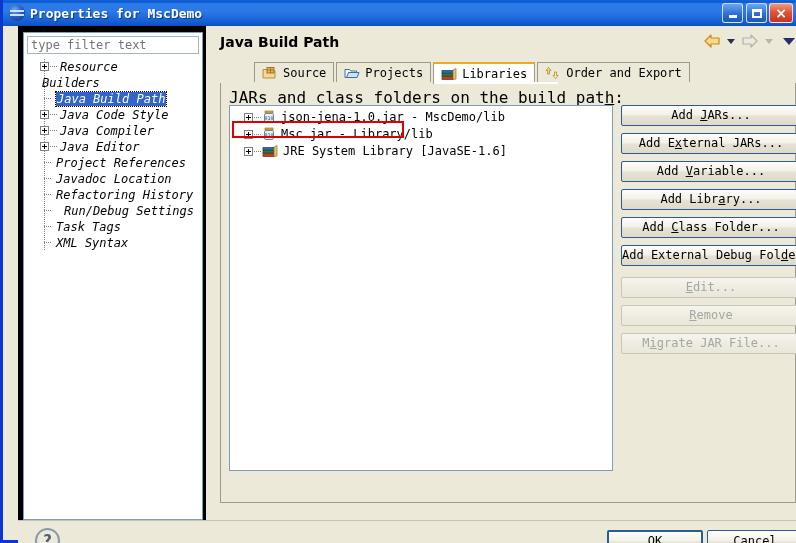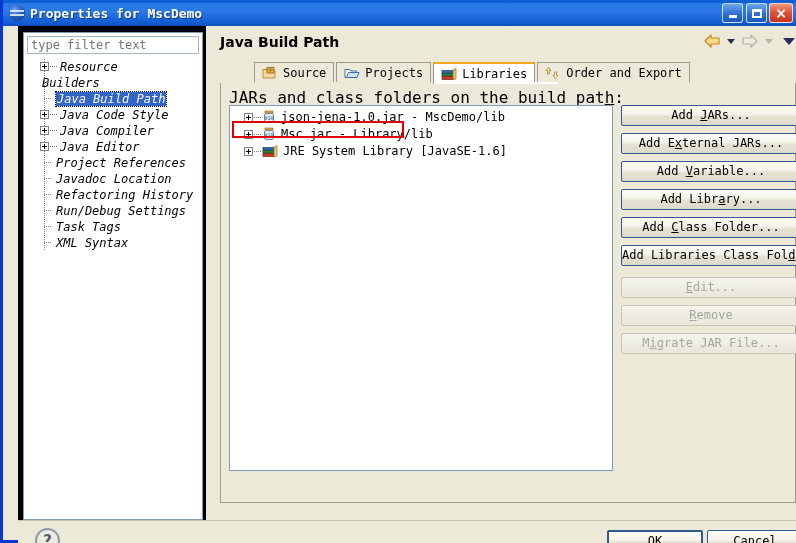--- a/index.html
+++ b/index.html
@@ -425,21 +425,21 @@
             <span class="tree-label" style="margin-left: 18px;">Javadoc Location</span>
           </div>
           <div class="tree-row">
             <div class="tstem"></div>
             <div class="tdots" style="left: 20px; width: 8px;"></div>
             <span class="tree-label" style="margin-left: 18px;">Refactoring History</span>
           </div>
           <div class="tree-row">
             <div class="tstem"></div>
             <div class="tdots" style="left: 20px; width: 8px;"></div>
-            <span class="tree-label" style="margin-left: 18px;">Run/Debug Settings</span>
+            <span class="tree-label" style="margin-left: 26px;">Run/Debug Settings</span>
           </div>
           <div class="tree-row">
             <div class="tstem"></div>
             <div class="tdots" style="left: 20px; width: 8px;"></div>
             <span class="tree-label" style="margin-left: 18px;">Task Tags</span>
           </div>
           <div class="tree-row">
             <div class="tstem"></div>
             <div class="tdots" style="left: 20px; width: 8px;"></div>
             <span class="tree-label" style="margin-left: 18px;">XML Syntax</span>
@@ -555,21 +555,21 @@
               <span class="jar-label">JRE System Library [JavaSE-1.6]</span>
             </div>
           </div>
 
         <div id="side-buttons">
             <button class="sbtn"><span>Add </span><span class="u">J</span><span>ARs...</span></button>
             <button class="sbtn"><span>Add E</span><span class="u">x</span><span>ternal JARs...</span></button>
             <button class="sbtn"><span>Add </span><span class="u">V</span><span>ariable...</span></button>
             <button class="sbtn"><span>Add Libr</span><span class="u">a</span><span>ry...</span></button>
             <button class="sbtn"><span>Add </span><span class="u">C</span><span>lass Folder...</span></button>
-            <button class="sbtn"><span>Add Libraries Class Fol</span><span class="u">d</span><span>er...</span></button>
+            <button class="sbtn"><span>Add External Debug Fol</span><span class="u">d</span><span>er...</span></button>
             <button class="sbtn disabled gap"><span></span><span class="u">E</span><span>dit...</span></button>
             <button class="sbtn disabled"><span></span><span class="u">R</span><span>emove</span></button>
             <button class="sbtn disabled"><span>M</span><span class="u">i</span><span>grate JAR File...</span></button>
           </div>
       </div>
     </div>
 
     <div id="bottom-bar">
       <div id="help-icon">?</div>
       <button class="dlg-btn" id="ok-button">OK</button>

